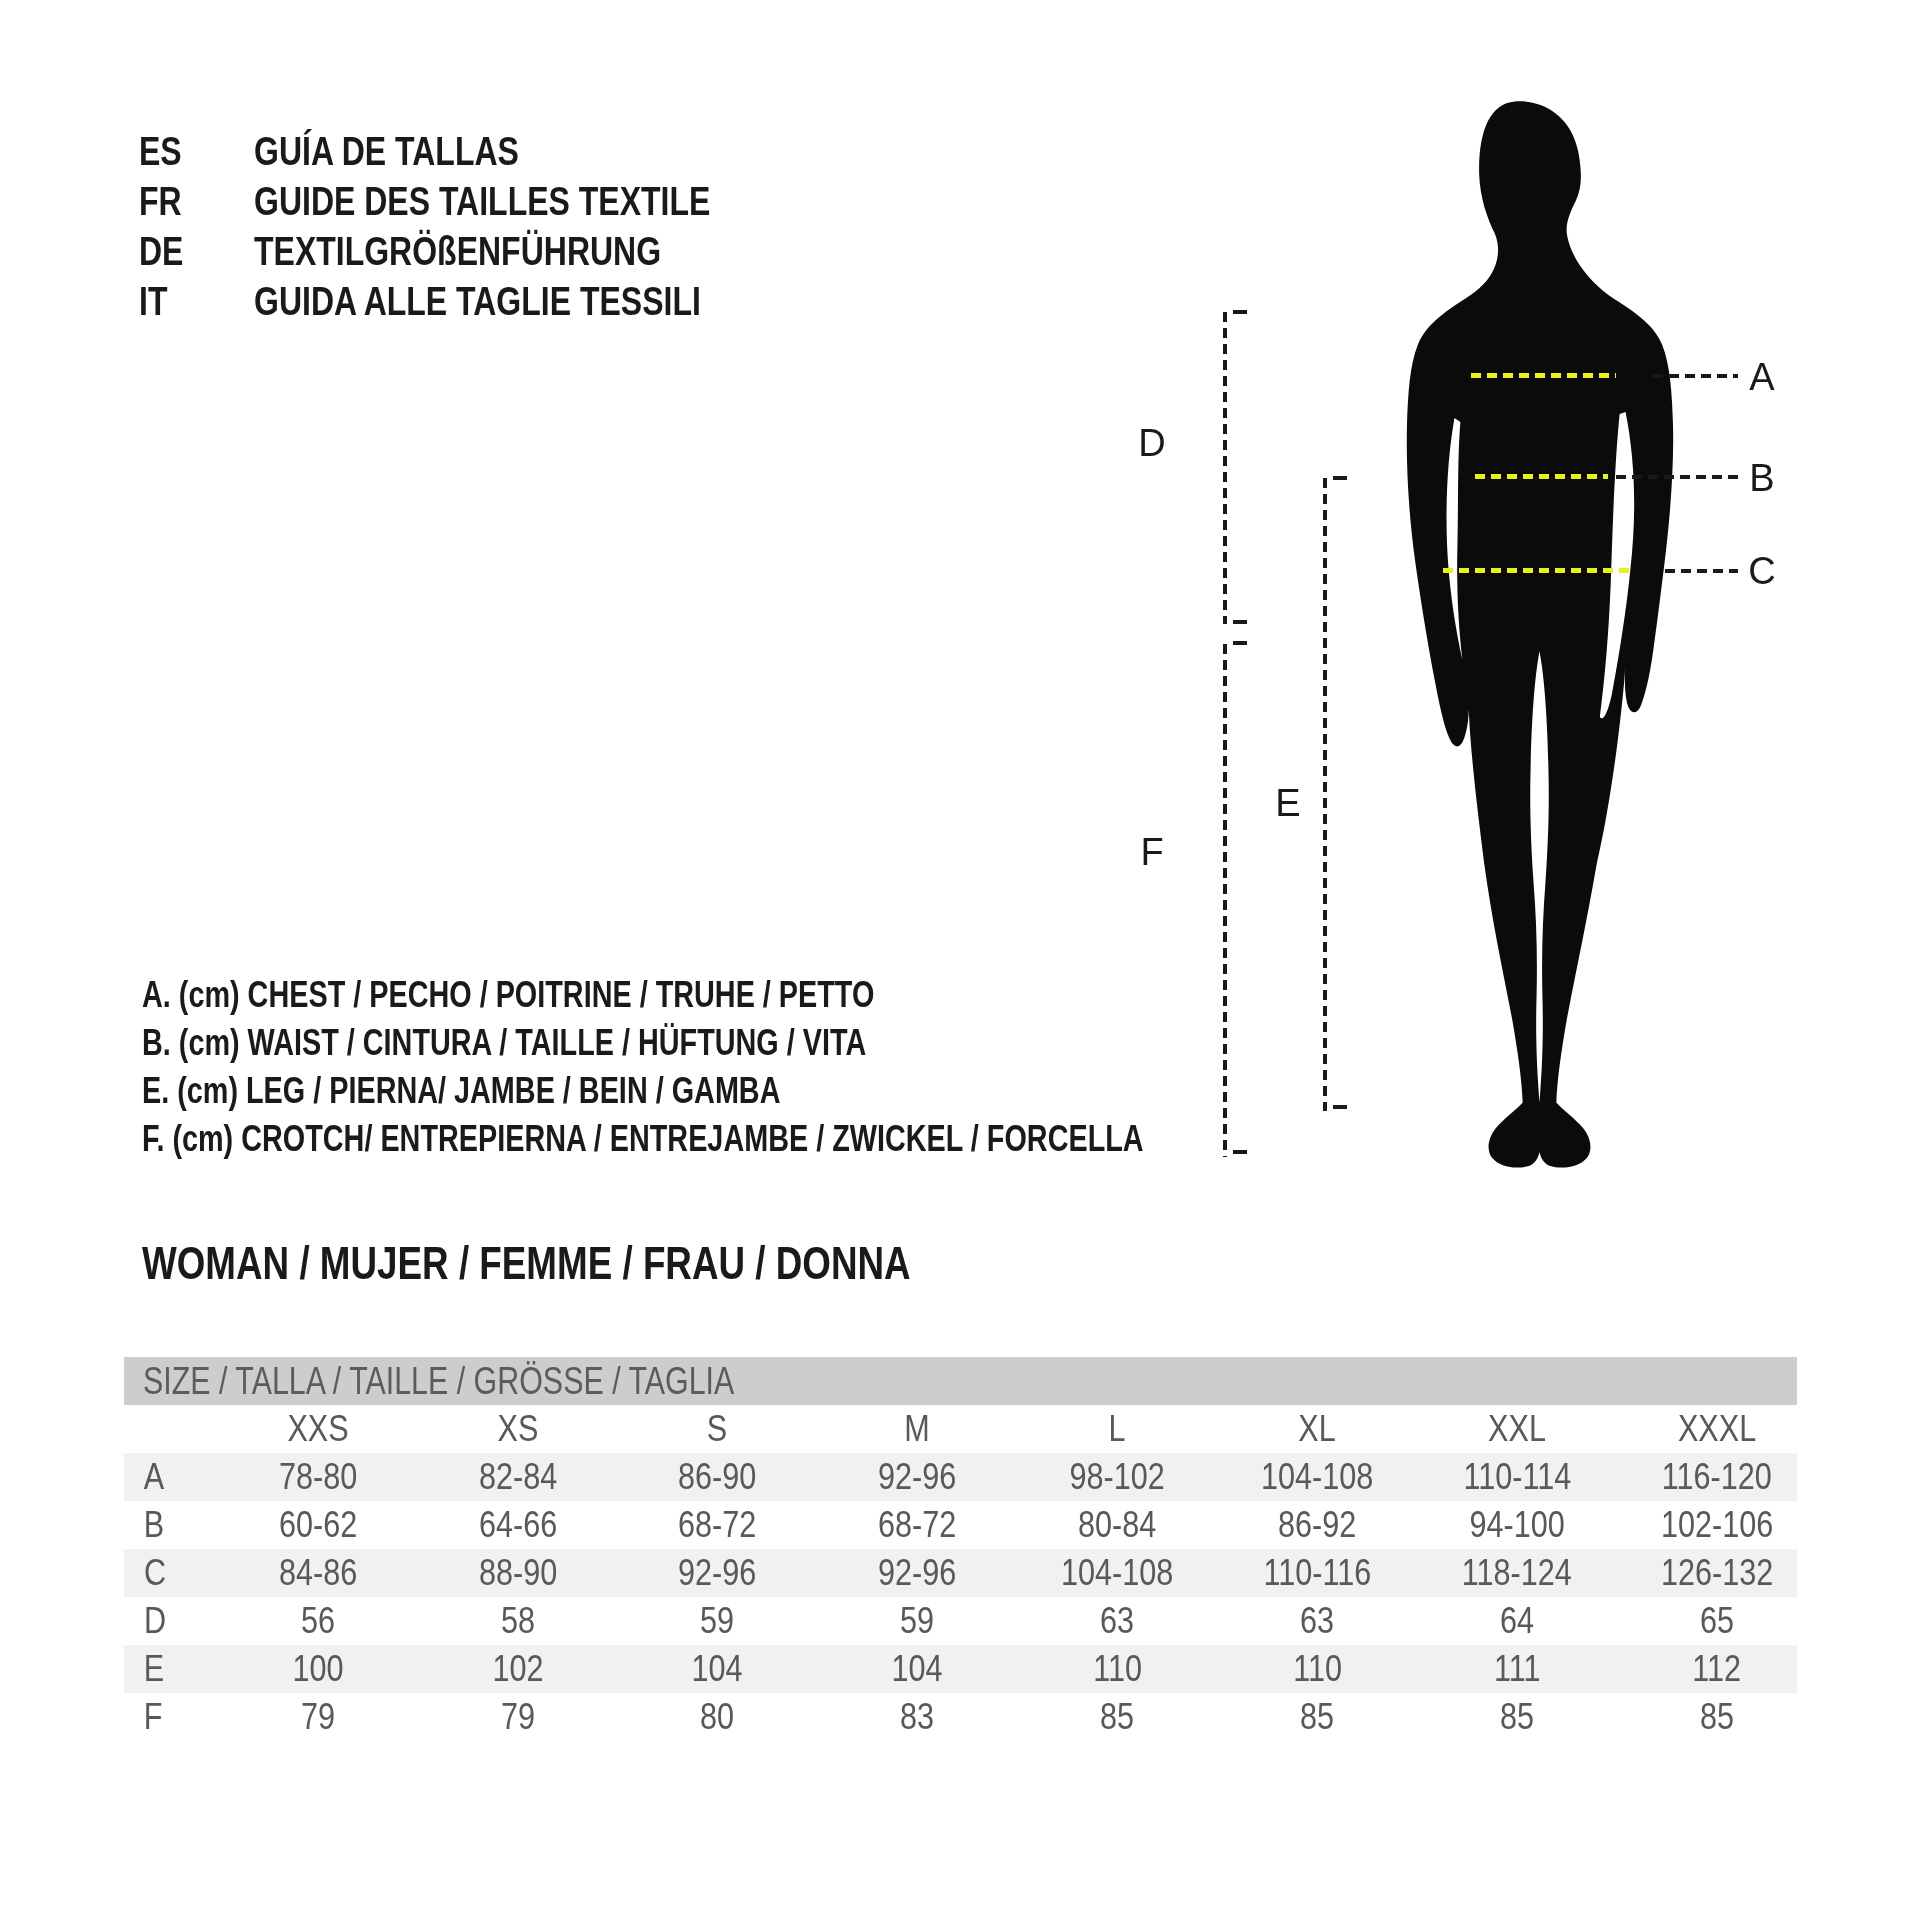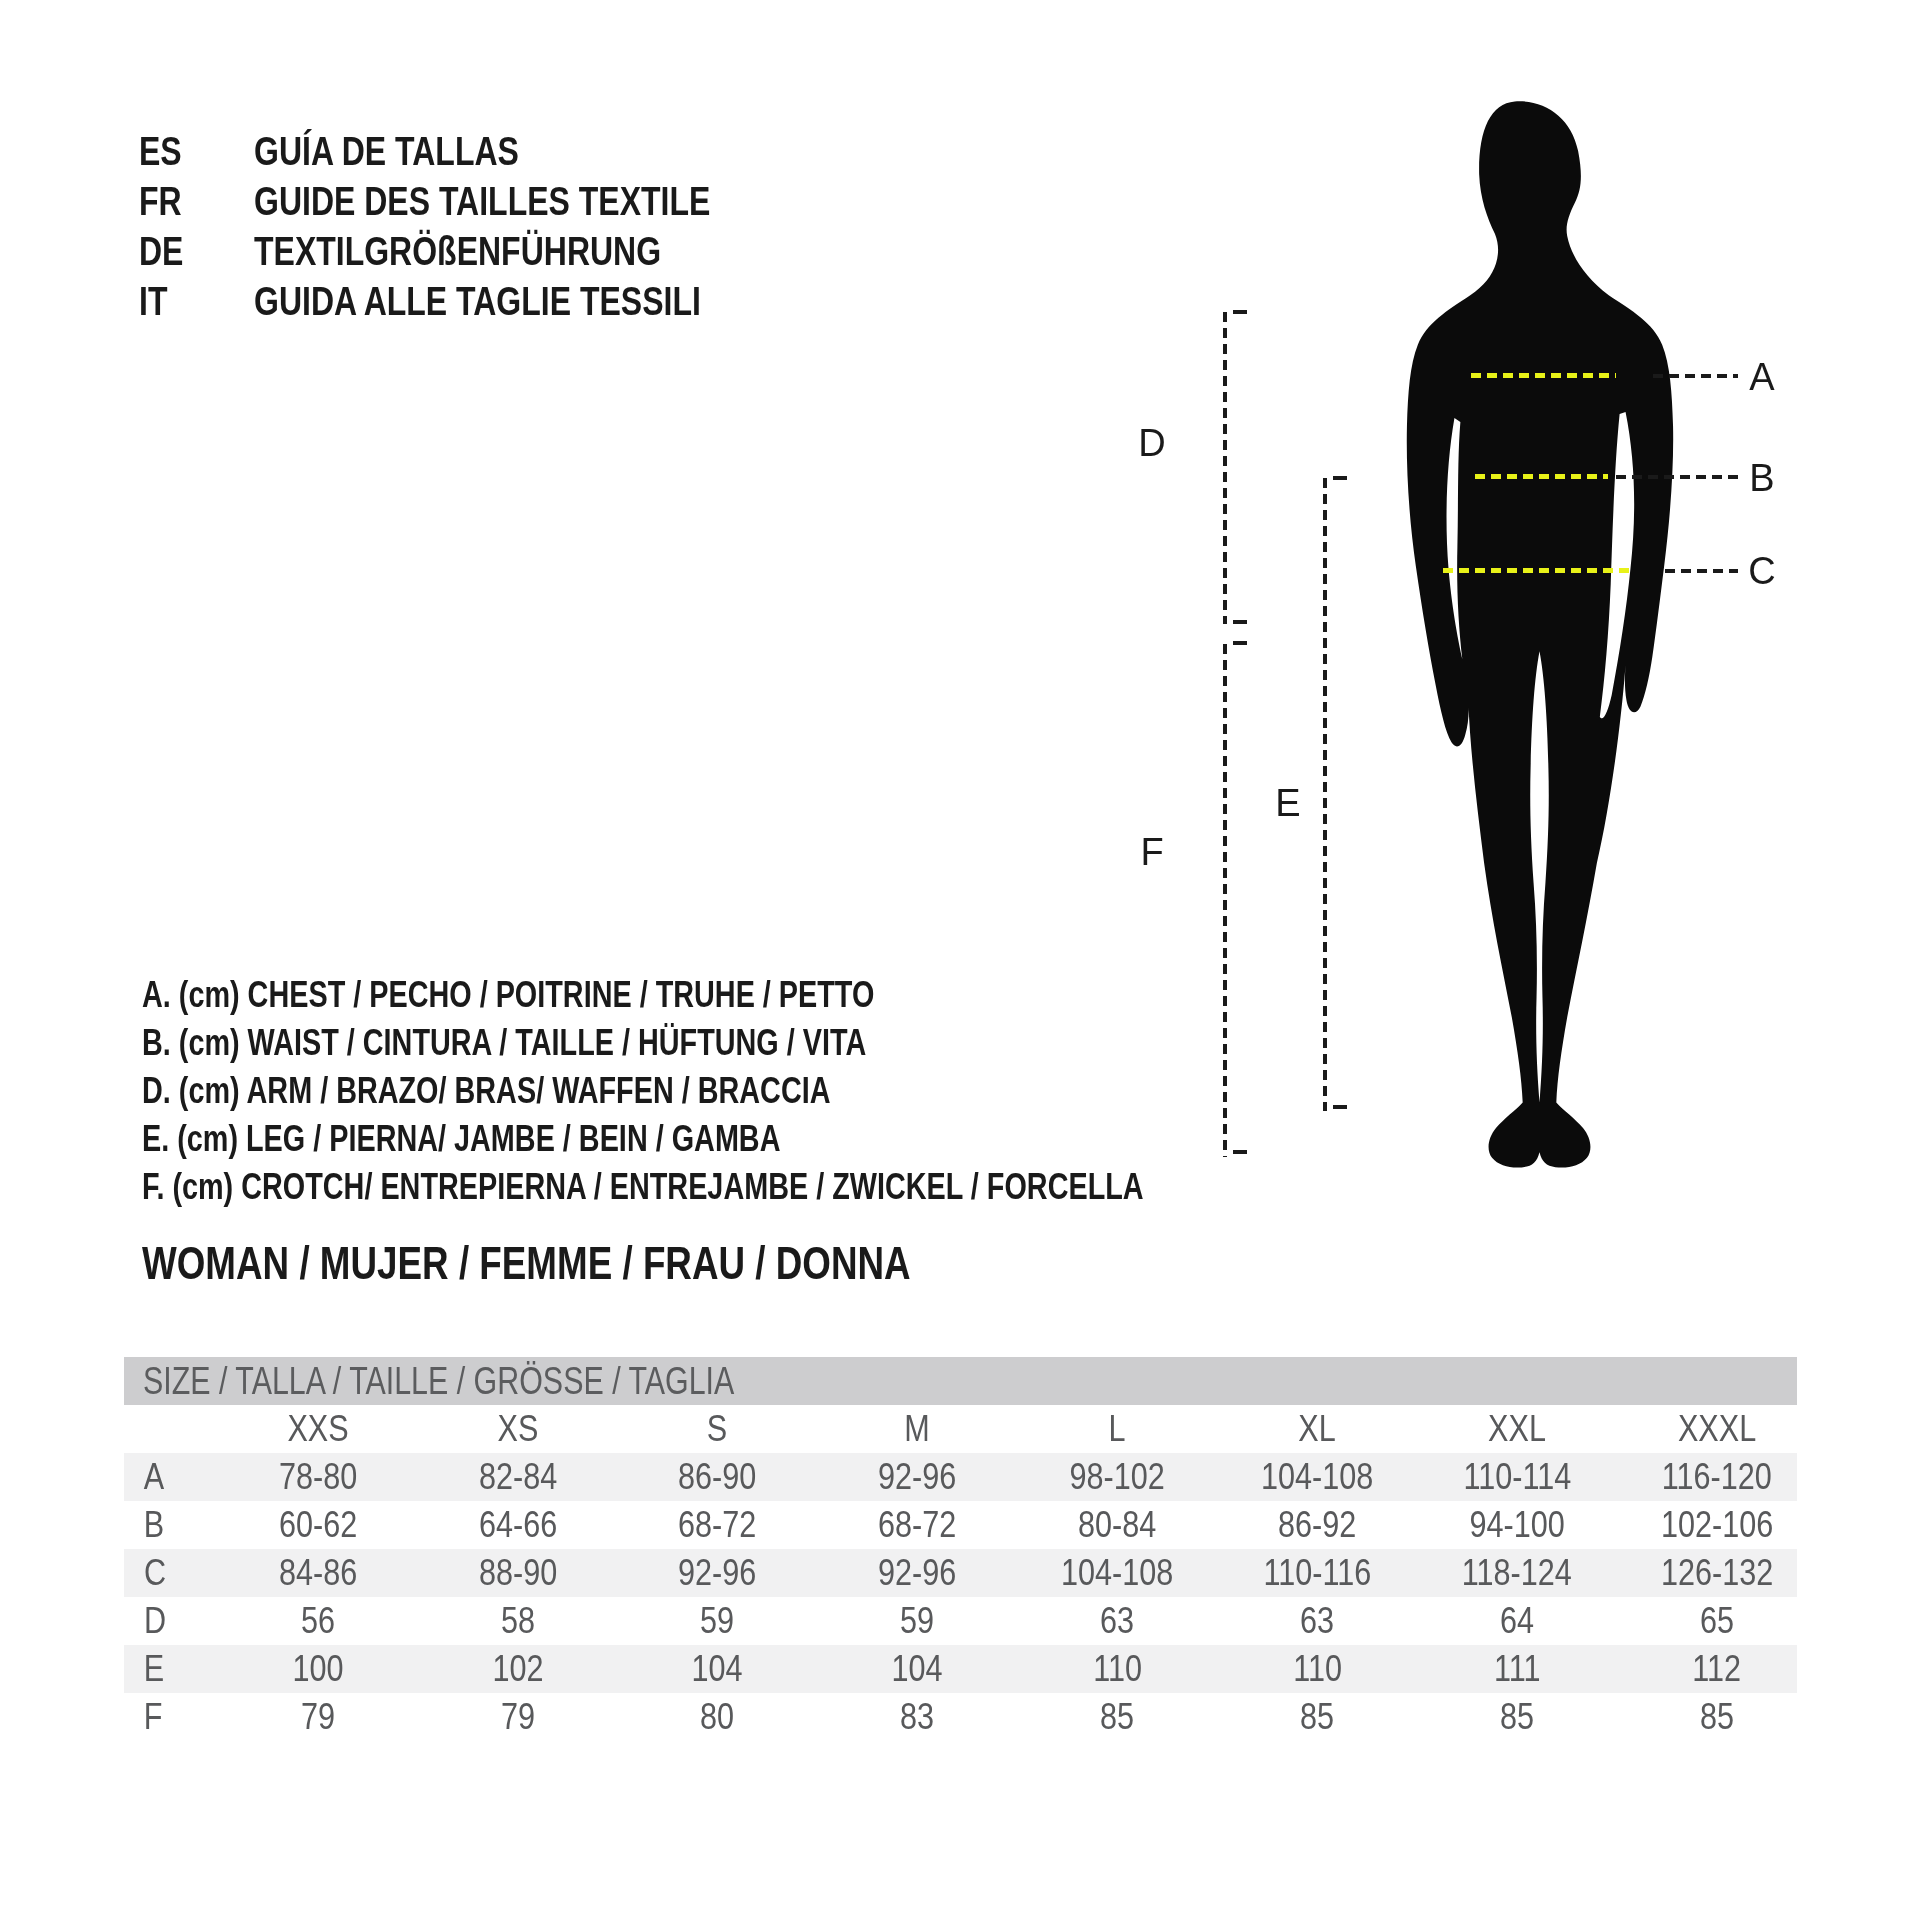--- a/index.html
+++ b/index.html
@@ -164,23 +164,20 @@
   <div class="fig-label" style="left:1128px; top:833px;">F</div>
 
   <div class="legend-block">
     <div class="legend-row">
         <span class="cx">A. (cm) CHEST / PECHO / POITRINE / TRUHE / PETTO</span>
       </div>
     <div class="legend-row">
         <span class="cx">B. (cm) WAIST / CINTURA / TAILLE / HÜFTUNG / VITA</span>
       </div>
     <div class="legend-row">
-        <span class="cx">D. (cm) ARM / BRAZO/ BRAS/ WAFFEN / BRACCIA</span>
-      </div>
-    <div class="legend-row">
         <span class="cx">E. (cm) LEG / PIERNA/ JAMBE / BEIN / GAMBA</span>
       </div>
     <div class="legend-row">
         <span class="cx">F. (cm) CROTCH/ ENTREPIERNA / ENTREJAMBE / ZWICKEL / FORCELLA</span>
       </div>
   </div>
 
   <div class="gender-heading"><span class="cx">WOMAN / MUJER / FEMME / FRAU / DONNA</span></div>
 
   <div class="size-table">

